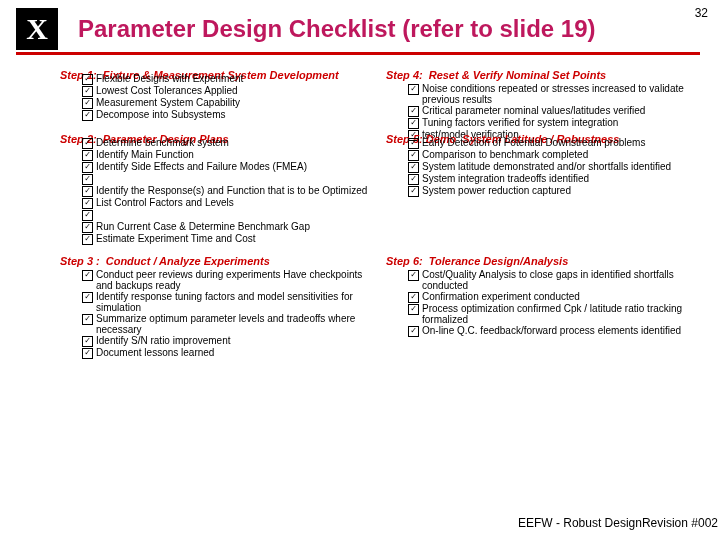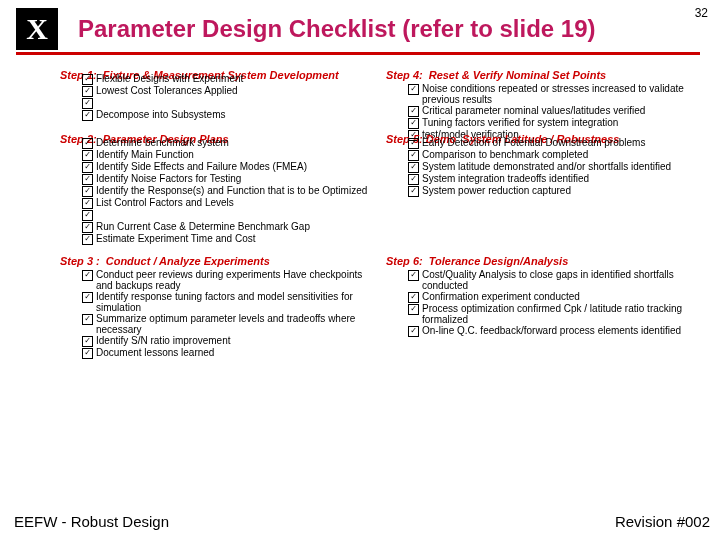--- a/index.html
+++ b/index.html
@@ -11,21 +11,21 @@
   .content{position:relative;margin:14px 20px 0 60px;font-size:10px;line-height:1.1}
   .row{display:flex;gap:12px;margin-bottom:10px}
   .col{flex:1;min-width:0}
   .step-hdr{color:#c00;font:italic bold 11px Arial;margin-bottom:2px}
   .hdr-line{display:flex;gap:6px}
   .stepnum{white-space:nowrap}
   .items{margin-left:22px}
   .chk{display:flex;gap:3px;align-items:flex-start}
   .chk .box{display:inline-block;width:9px;height:9px;border:1px solid #000;font-size:8px;line-height:8px;text-align:center;flex:0 0 9px;margin-top:1px}
   .overlap{margin-top:-10px}
-  .footer{position:absolute;bottom:10px;left:14px;right:10px;font-size:15px;display:flex;justify-content:space-between}
+  .footer{position:absolute;bottom:10px;left:14px;right:2px;font-size:12px;display:flex;justify-content:flex-end}
 </style>
 </head>
 <body>
 
 <div class="pagenum">32</div>
 
 <div class="header">
   <div class="logo">X</div>
   <div class="title">Parameter Design Checklist (refer to slide 19)</div>
 </div>
@@ -42,20 +42,21 @@
           <div class="chk">
             <span class="box">✓</span>
             <span>Flexible Designs with Experiment</span>
           </div>
           <div class="chk">
             <span class="box">✓</span>
             <span>Lowest Cost Tolerances Applied</span>
           </div>
           <div class="chk">
             <span class="box">✓</span>
+            <span>Measurement System Capability</span>
           </div>
           <div class="chk">
             <span class="box">✓</span>
             <span>Decompose into Subsystems</span>
           </div>
         </div>
     </div>
     <div class="col">
       <div class="step-hdr hdr-line">
         <span class="stepnum">Step 4:</span>
@@ -96,21 +97,20 @@
           <div class="chk">
             <span class="box">✓</span>
             <span>Identify Main Function</span>
           </div>
           <div class="chk">
             <span class="box">✓</span>
             <span>Identify Side Effects and Failure Modes (FMEA)</span>
           </div>
           <div class="chk">
             <span class="box">✓</span>
-            <span>Identify Noise Factors for Testing</span>
           </div>
           <div class="chk">
             <span class="box">✓</span>
             <span>Identify the Response(s) and Function that is to be Optimized</span>
           </div>
           <div class="chk">
             <span class="box">✓</span>
             <span>List Control Factors and Levels</span>
           </div>
           <div class="chk">

